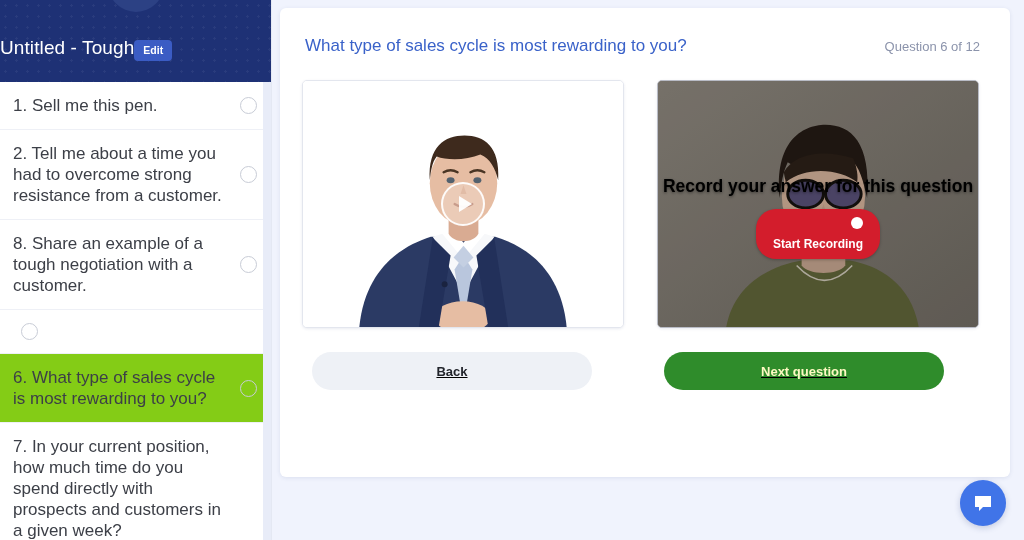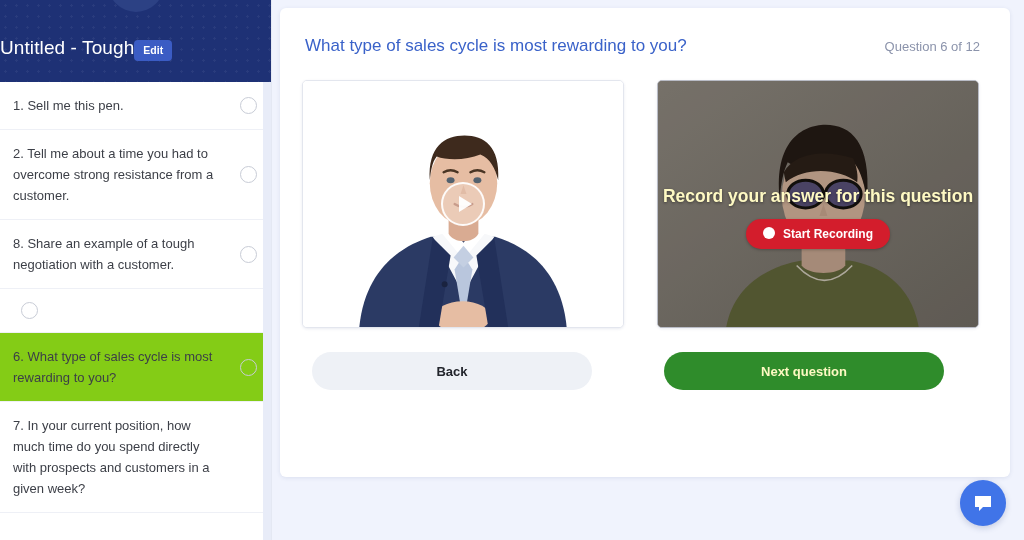--- a/index.html
+++ b/index.html
@@ -92,21 +92,21 @@
     padding: 13px 14px 13px 13px;
     border-bottom: 1px solid #eef0f6;
     background: #ffffff;
     cursor: pointer;
     min-height: 42px;
   }
 
   .q-row.selected { background: #84cc16; align-items: center; }
 
   .q-label {
-    font-size: 13px;
+    font-size: 17px;
     color: #3c3f47;
     line-height: 21px;
     max-width: 212px;
   }
 
   .q-radio {
     width: 17px;
     height: 17px;
     min-width: 17px;
     border-radius: 50%;
@@ -222,54 +222,56 @@
     left: 0; right: 0;
     top: 0; bottom: 0;
     display: flex;
     flex-direction: column;
     align-items: center;
     justify-content: center;
     gap: 12px;
   }
 
   #record-prompt {
-    color: #fef9c3;
+    color: #000000;
     font-size: 17.5px;
     font-weight: bold;
     text-shadow: 0 1px 3px rgba(0,0,0,0.45);
     white-space: nowrap;
     margin-top: 26px;
   }
 
   #start-recording-button {
     display: flex;
-    align-items: flex-start;
+    align-items: flex-end;
     gap: 8px;
     background: #d31d2c;
     color: #ffffff;
     font-size: 12px;
     font-weight: bold;
     border: none;
     border-radius: 20px;
     padding: 8px 17px;
     cursor: pointer;
     font-family: "Liberation Sans", sans-serif;
     box-shadow: 0 1px 3px rgba(0,0,0,0.25);
+    flex-direction: column;
   }
 
   #record-dot {
     width: 12px; height: 12px;
     border-radius: 50%;
     background: #ffffff;
   }
 
   #nav-row {
     display: flex;
     gap: 72px;
     padding: 24px 13px 0 32px;
+    text-decoration: underline;
   }
 
   .nav-button {
     width: 280px;
     height: 38px;
     border-radius: 19px;
     border: none;
     font-family: "Liberation Sans", sans-serif;
     font-size: 13px;
     font-weight: bold;

